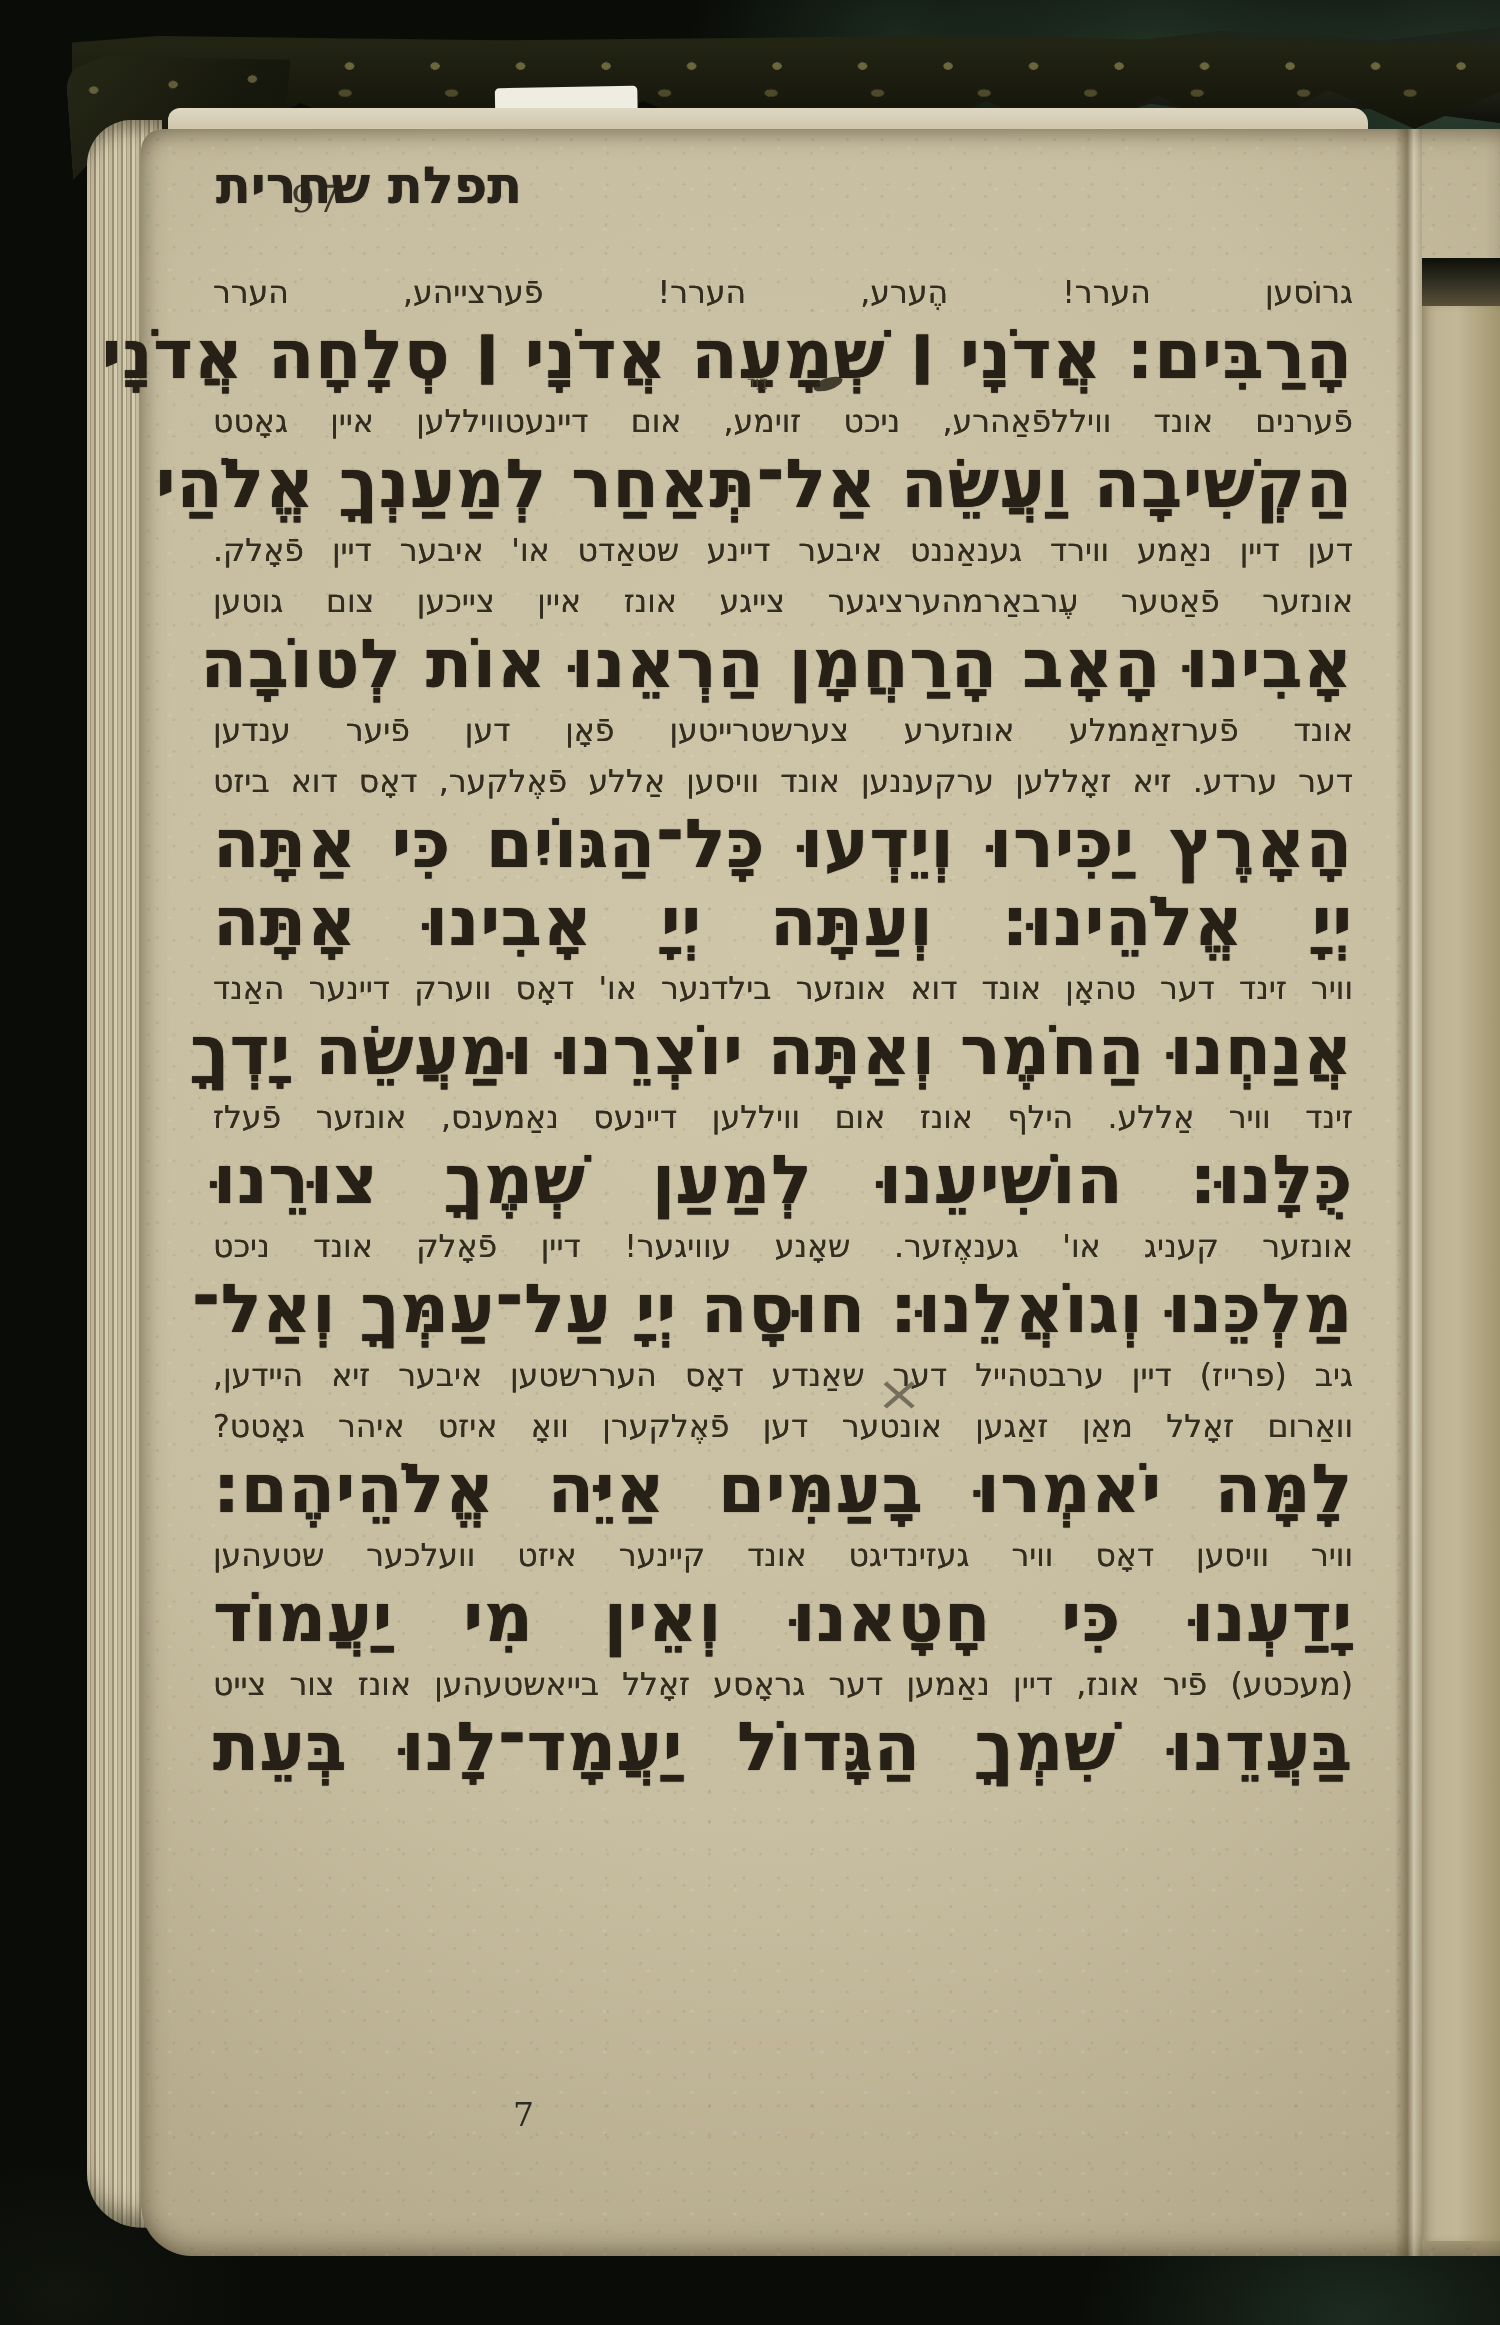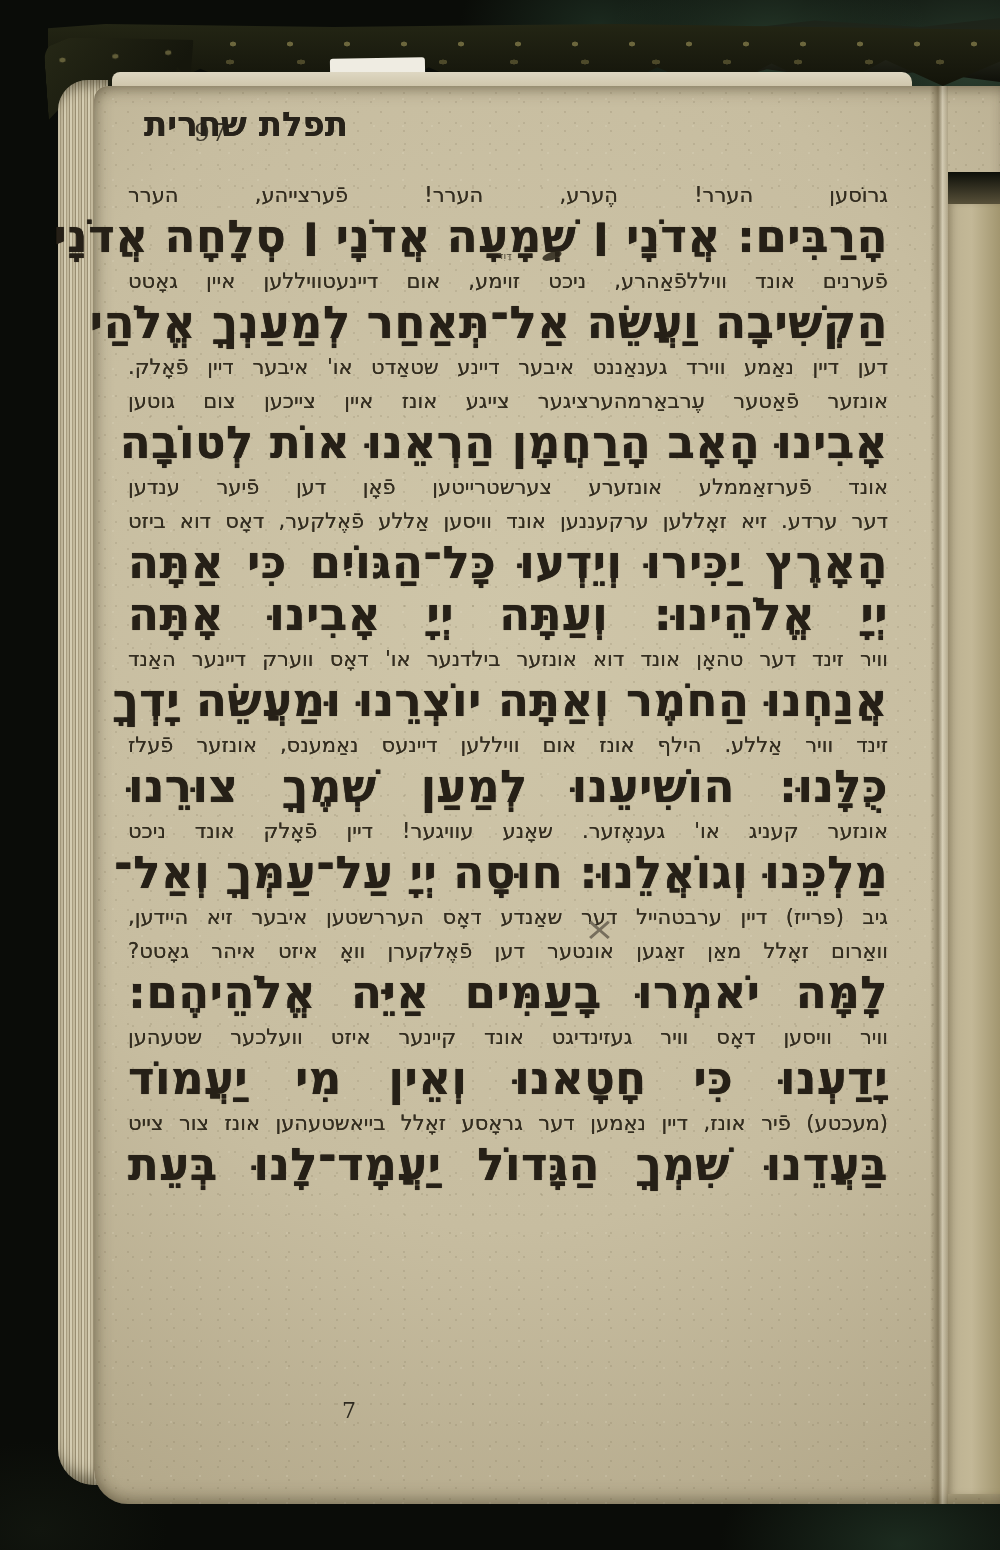--- a/index.html
+++ b/index.html
@@ -95,21 +95,21 @@
   
   .pgnum{
     position:absolute;left:100px;top:32px;
     font-family:"DejaVu Serif",serif;font-size:25px;color:#3c372c;letter-spacing:1px;
   }
   .hdr{
     position:absolute;left:50px;top:18px;width:760px;text-align:left;
     font-size:34px;font-weight:700;color:#27221a;
     text-shadow:0 0 .6px rgba(30,25,15,.9);
   }
-  .content{position:absolute;left:34px;top:94px;width:760px;}
+  .content{position:absolute;left:48px;top:94px;width:760px;}
   .line{direction:rtl;text-align:justify;text-align-last:justify;white-space:nowrap;color:#262017;}
   .line.gloss{
     height:34px;line-height:30px;font-size:21px;color:#332d20;
     text-shadow:0 0 .4px rgba(40,33,20,.8);
   }
   .line.verse{
     height:52px;line-height:46px;font-size:45px;font-weight:700;letter-spacing:.5px;
     text-shadow:0 0 .7px rgba(30,24,14,.95);
   }
   .note{

